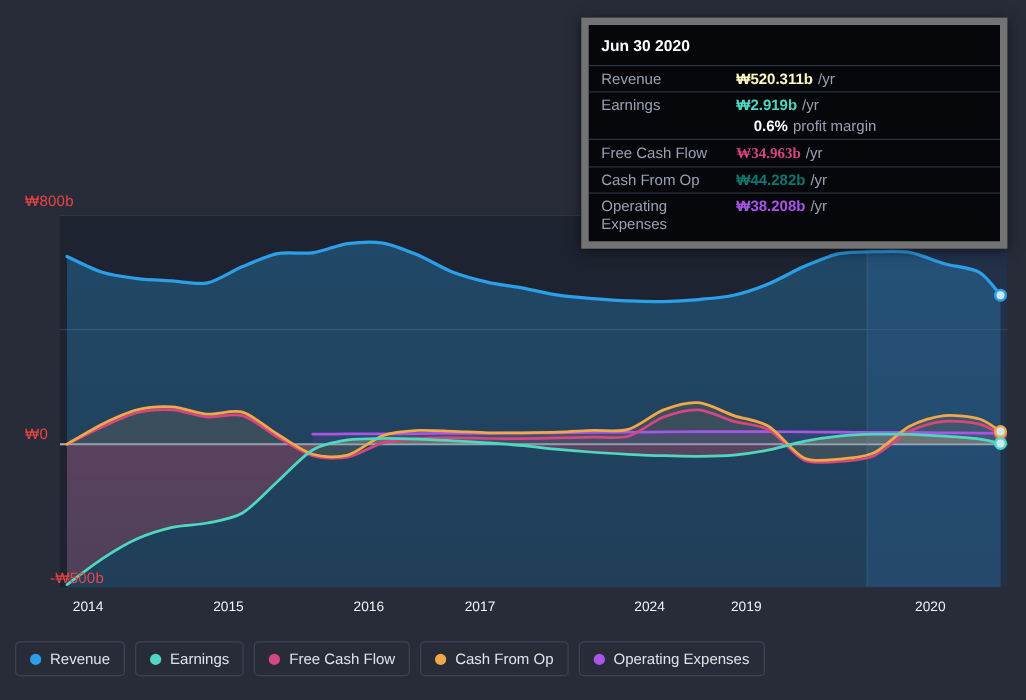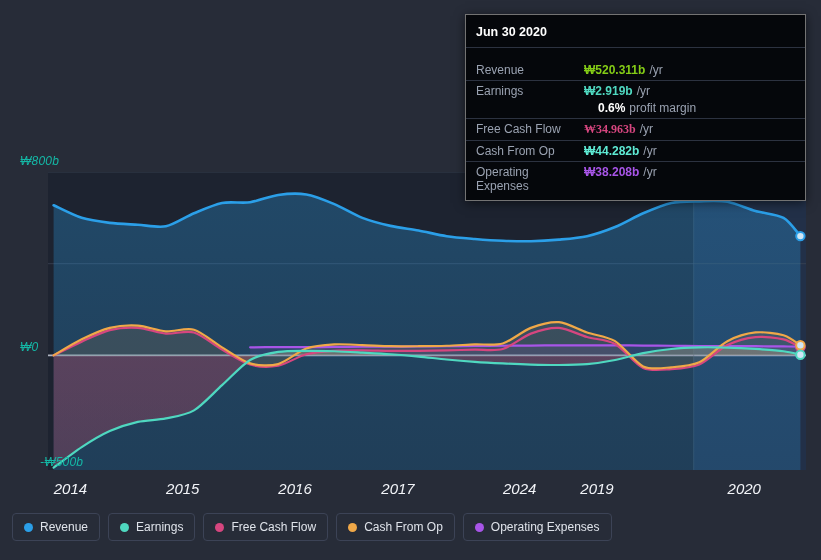--- a/index.html
+++ b/index.html
@@ -11,37 +11,36 @@
     position:relative;
   }
   #chart-root{position:absolute;inset:0;}
 
   
   .plot-area{position:absolute;left:48px;top:172px;width:758px;height:298px;}
   .plot-svg{position:absolute;left:0;top:0;}
 
   
   .y-label{
-    position:absolute;color:#14b8a6;font-size:12px;letter-spacing:.2px;
+    position:absolute;color:#ef4444;font-size:12px;letter-spacing:.2px;
     white-space:nowrap;
-    font-style:italic;
   }
   .y-top{left:20px;top:154px;}
   .y-zero{left:20px;top:340px;}
   .y-bottom{left:20px;top:455px;margin-left:20px;}
 
   .x-label{
-    position:absolute;color:#f2f4f8;font-size:15px;top:480px;
-    transform:translateX(-50%);white-space:nowrap;font-style:italic;
+    position:absolute;color:#f2f4f8;font-size:11px;top:480px;
+    transform:translateX(-50%);white-space:nowrap;
   }
 
   
   .tooltip{
     position:absolute;left:465px;top:14px;width:341px;
-    background:#05070b;border:1px solid #737373;
+    background:#05070b;border:6px solid #737373;
     padding:8px 0 4px 0;box-sizing:border-box;
     box-shadow:0 2px 10px rgba(0,0,0,.55);
   }
   .tt-title{
     color:#ffffff;font-size:12.5px;font-weight:bold;
     padding:2px 10px 8px 10px;
   }
   .tt-row{
     display:flex;align-items:baseline;
     border-top:1px solid #2c3240;
@@ -117,52 +116,52 @@
   </div>
 
   <div class="y-label y-top">₩800b</div>
   <div class="y-label y-zero">₩0</div>
   <div class="y-label y-bottom">-₩500b</div>
 
   <div id="x-axis">
       <div class="x-label" style="left: 70.4593px;">2014</div>
       <div class="x-label" style="left: 182.756px;">2015</div>
       <div class="x-label" style="left: 295.052px;">2016</div>
-      <div class="x-label" style="left: 398px;">2017</div>
+      <div class="x-label" style="left: 384px;">2017</div>
       <div class="x-label" style="left: 519.644px;">2024</div>
       <div class="x-label" style="left: 597px;">2019</div>
       <div class="x-label" style="left: 744.237px;">2020</div>
     </div>
 
   <div class="tooltip">
     <div class="tt-title">Jun 30 2020</div>
     <div id="tt-rows">
         <div class="tt-row">
           <span class="tt-key">Revenue</span>
-          <span class="tt-val" style="color: #84cc16; margin-top: 12px;">₩520.311b</span>
+          <span class="tt-val" style="color: #fef9c3;">₩520.311b</span>
           <span class="tt-unit">/yr</span>
         </div>
         <div class="tt-row">
           <span class="tt-key">Earnings</span>
           <span class="tt-val" style="color: rgb(79, 216, 192);">₩2.919b</span>
           <span class="tt-unit">/yr</span>
         </div>
         <div class="tt-row noline">
           <span class="tt-key"></span>
           <span class="tt-sub">0.6%</span>
           <span class="tt-subunit">profit margin</span>
         </div>
         <div class="tt-row">
           <span class="tt-key">Free Cash Flow</span>
           <span class="tt-val" style="color: rgb(214, 70, 127); font-family: Liberation Serif, serif;">₩34.963b</span>
           <span class="tt-unit">/yr</span>
         </div>
         <div class="tt-row">
           <span class="tt-key">Cash From Op</span>
-          <span class="tt-val" style="color: #5eead4;">₩44.282b</span>
+          <span class="tt-val" style="color: #0f766e;">₩44.282b</span>
           <span class="tt-unit">/yr</span>
         </div>
         <div class="tt-row">
           <span class="tt-key">Operating Expenses</span>
           <span class="tt-val" style="color: rgb(168, 85, 232);">₩38.208b</span>
           <span class="tt-unit">/yr</span>
         </div>
       </div>
   </div>
 

